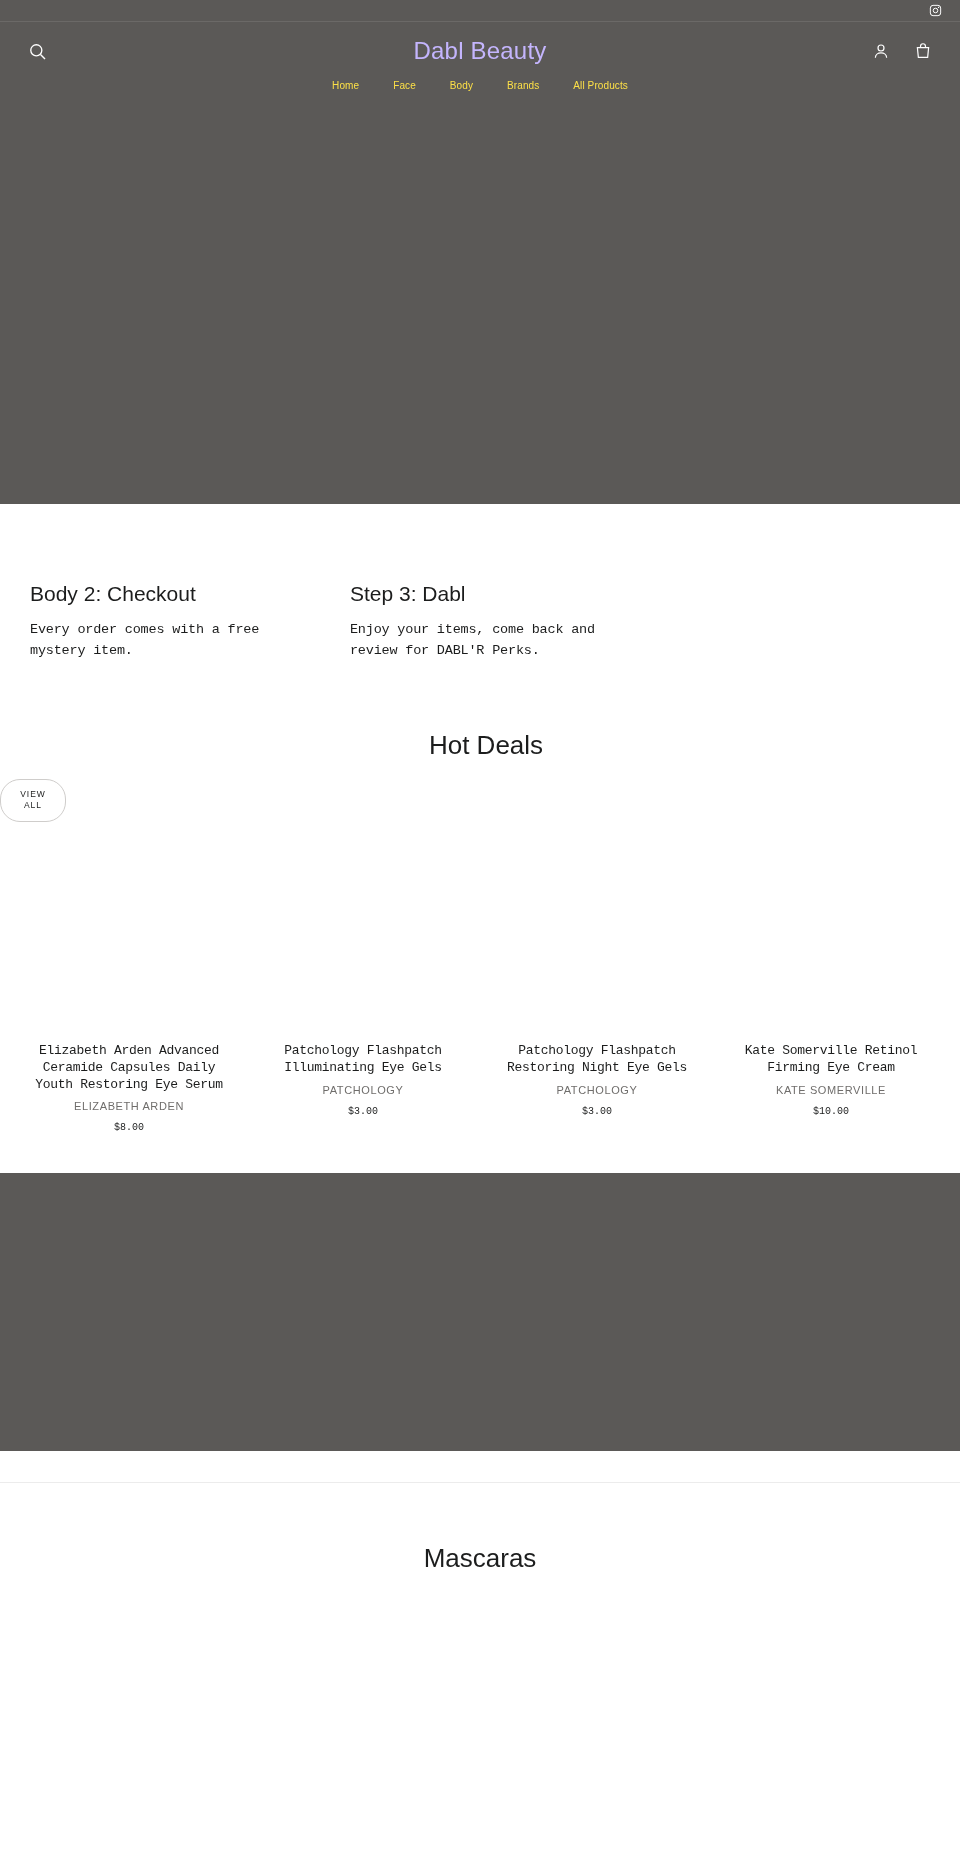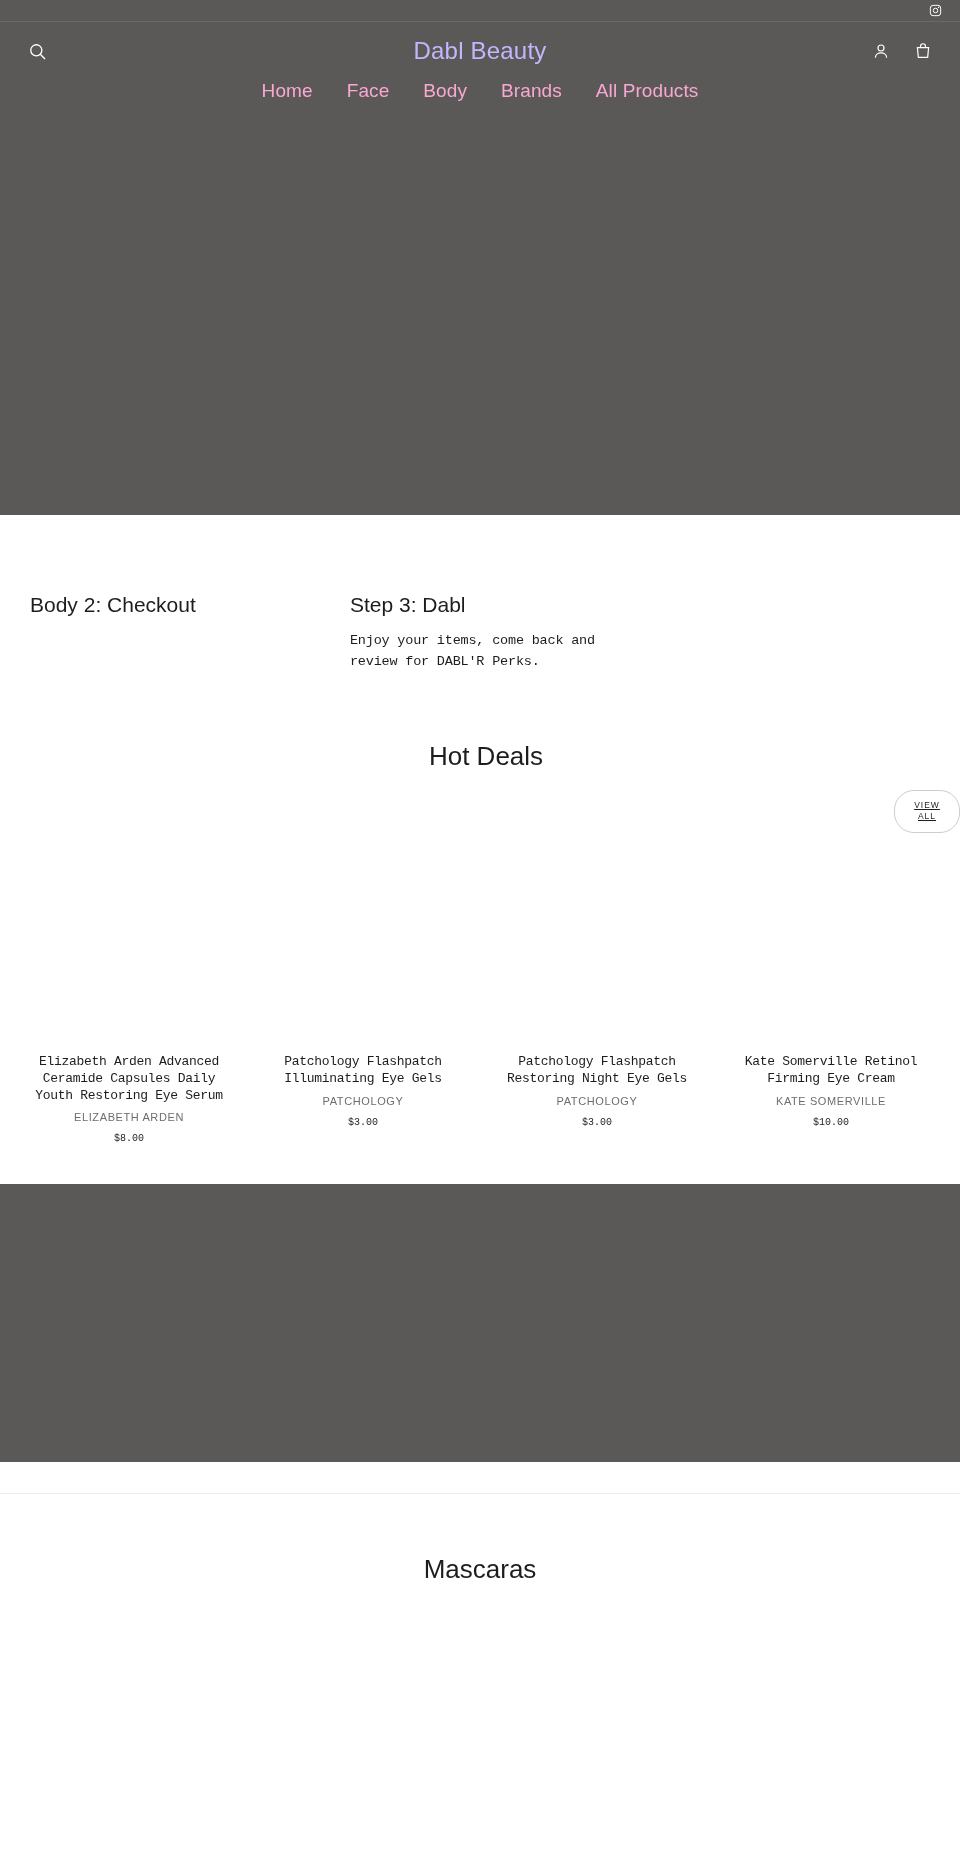--- a/index.html
+++ b/index.html
@@ -60,22 +60,22 @@
     padding: 0;
   }
   .nav-row {
     display: flex;
     align-items: center;
     justify-content: center;
     gap: 34px;
     padding-bottom: 18px;
   }
   .nav-item {
-    color: #f9a8d4;
-    font-size: 19px;
+    color: #fde047;
+    font-size: 10px;
     text-decoration: none;
     letter-spacing: 0.1px;
     cursor: pointer;
   }
 
   
   .hero {
     background: #5b5957;
     height: 395px;
     width: 100%;
@@ -116,23 +116,22 @@
   .section-title {
     text-align: center;
     font-size: 26px;
     font-weight: 400;
     color: #1c1d1d;
     padding-bottom: 18px;
     padding-left: 12px;
   }
   .view-all-wrap {
     display: flex;
-    justify-content: flex-end;
+    justify-content: flex-start;
     padding-bottom: 30px;
-    text-decoration: underline;
   }
   .view-all-btn {
     border: 1px solid #cfcdcb;
     border-radius: 20px;
     background: #ffffff;
     font-size: 8.5px;
     letter-spacing: 1px;
     color: #1c1d1d;
     padding: 9px 18px;
     line-height: 1.35;
@@ -249,20 +248,21 @@
     <a class="nav-item" href="#">Brands</a>
     <a class="nav-item" href="#">All Products</a>
   </nav>
 </header>
 
 <div class="hero"></div>
 
 <section class="steps">
   <div class="step">
     <div class="step-title">Body 2: Checkout</div>
+    <div class="step-body">Every order comes with a free mystery item.</div>
   </div>
   <div class="step">
     <div class="step-title">Step 3: Dabl</div>
     <div class="step-body">Enjoy your items, come back and review for DABL'R Perks.</div>
   </div>
 </section>
 
 <section class="section">
   <h2 class="section-title">Hot Deals</h2>
   <div class="view-all-wrap">

